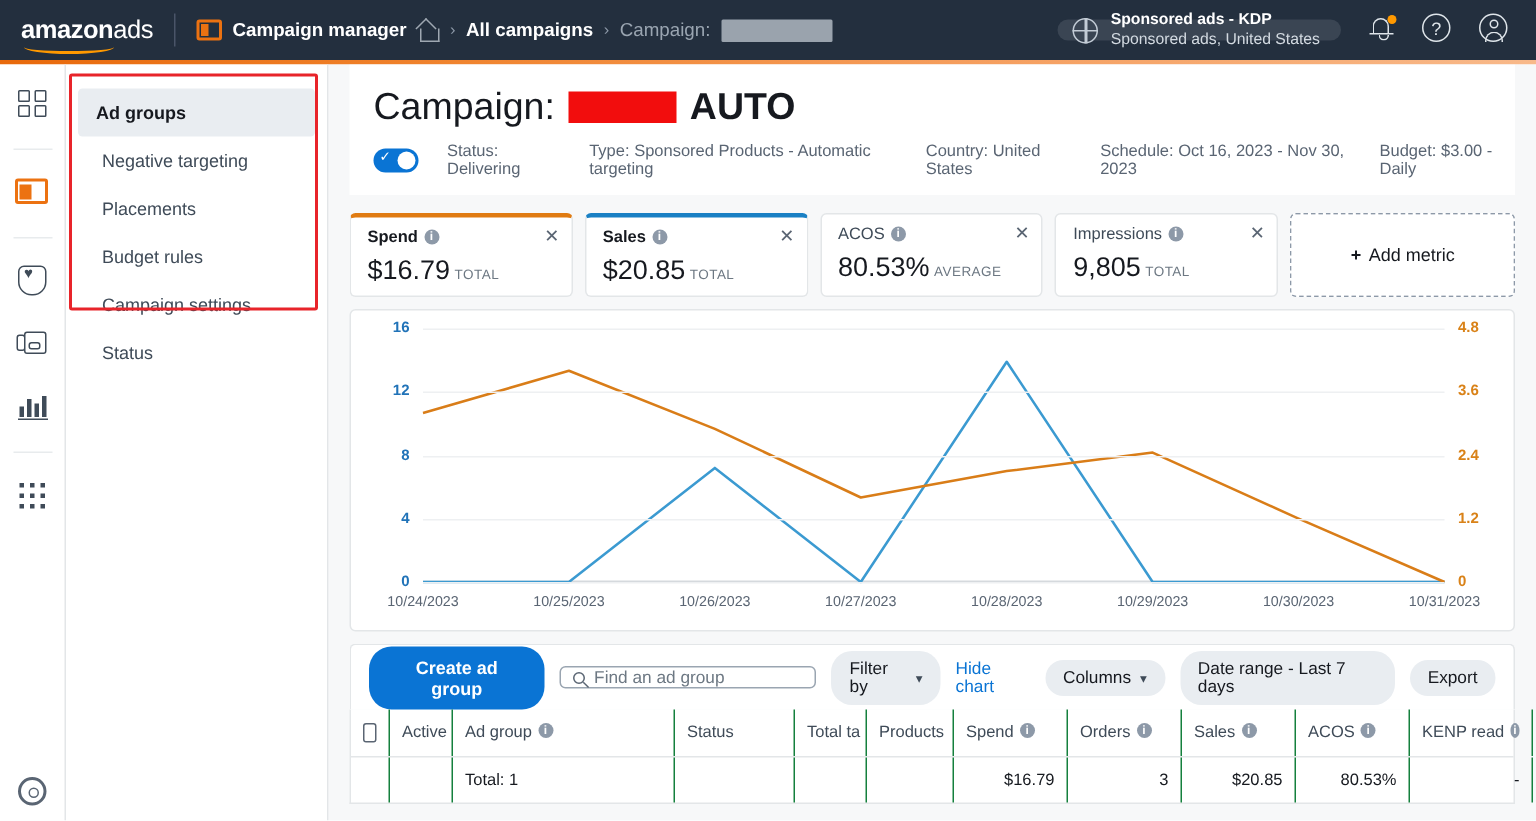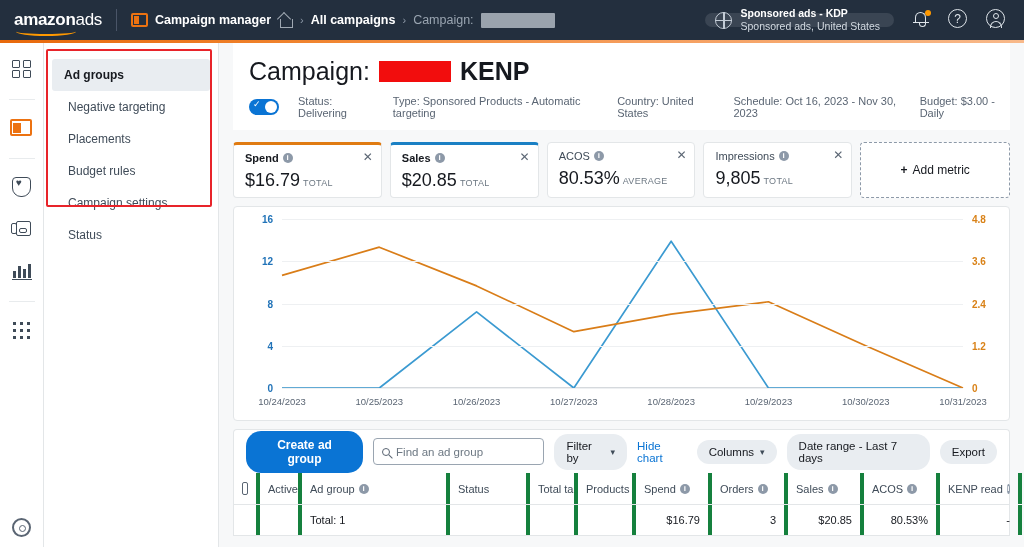--- a/index.html
+++ b/index.html
@@ -253,21 +253,21 @@
   .toolbar {
     background: #fff; border: 1px solid #e3e6e8; border-bottom: none;
     border-radius: 4px 4px 0 0; margin-top: 8px; height: 44px;
     display: flex; align-items: center; padding: 0 12px; gap: 10px;
   }
   .btnprimary {
     background: #0a74d4; color: #fff; font-size: 12px; font-weight: 700;
     border-radius: 15px; padding: 7px 15px; border: none;
   }
   .searchbox {
-    width: 180px; height: 27px; border: 1px solid #9aa5b1; border-radius: 4px;
+    width: 180px; height: 15px; border: 1px solid #9aa5b1; border-radius: 4px;
     display: flex; align-items: center; gap: 6px; padding: 0 8px;
     font-size: 11.5px; color: #6d7883; background: #fff;
   }
   .magnifier {
     width: 8px; height: 8px; border: 1.4px solid #5a6573; border-radius: 50%;
     position: relative; flex: none;
   }
   .magnifier:after {
     content:""; position:absolute; right:-4px; bottom:-3px; width:5px; height:1.4px;
     background:#5a6573; transform: rotate(45deg);
@@ -277,22 +277,22 @@
     font-size: 11.5px; color: #16191f; display: flex; align-items: center; gap: 6px;
   }
   .caret { font-size: 9px; color: #3f4b58; }
   .link { color: #0a74d4; font-size: 11.5px; margin-left: auto; }
 
   
   .tbl { background: #fff; border: 1px solid #e3e6e8; border-top: none; }
   .tblrow { display: flex; font-size: 11px; }
   .tblrow.head { color: #3f4b58; border-bottom: 1px solid #e3e6e8; }
   .cell {
-    padding: 9px 8px; border-right: 4px solid #15803d;
-    display: flex; align-items: center; overflow: hidden; white-space: nowrap;
+    padding: 9px 8px; border-right: 1px solid #15803d;
+    display: flex; align-items: flex-start; overflow: hidden; white-space: nowrap;
   }
   .cell.num { justify-content: flex-end; }
   .chk {
     width: 13px; height: 13px; border: 1px solid #5a6573; border-radius: 2px; background: #fff;
   }
   .tblrow.total { color: #16191f; }
 </style>
 </head>
 <body>
 
@@ -391,21 +391,21 @@
     <div class="navitem"><span>Status</span></div>
     <div class="redbox"></div>
   </div>
 
   <div class="main">
 
     <div class="pagehead">
       <div class="titlerow">
         <span class="lbl">Campaign:</span>
         <span class="redactbig"></span>
-        <span class="auto">KENP</span>
+        <span class="auto">AUTO</span>
       </div>
       <div class="metarow">
         <span class="toggle"></span>
         <span>Status: Delivering</span>
         <span>Type: Sponsored Products - Automatic targeting</span>
         <span>Country: United States</span>
         <span>Schedule: Oct 16, 2023 - Nov 30, 2023</span>
         <span>Budget: $3.00 - Daily</span>
       </div>
     </div>

